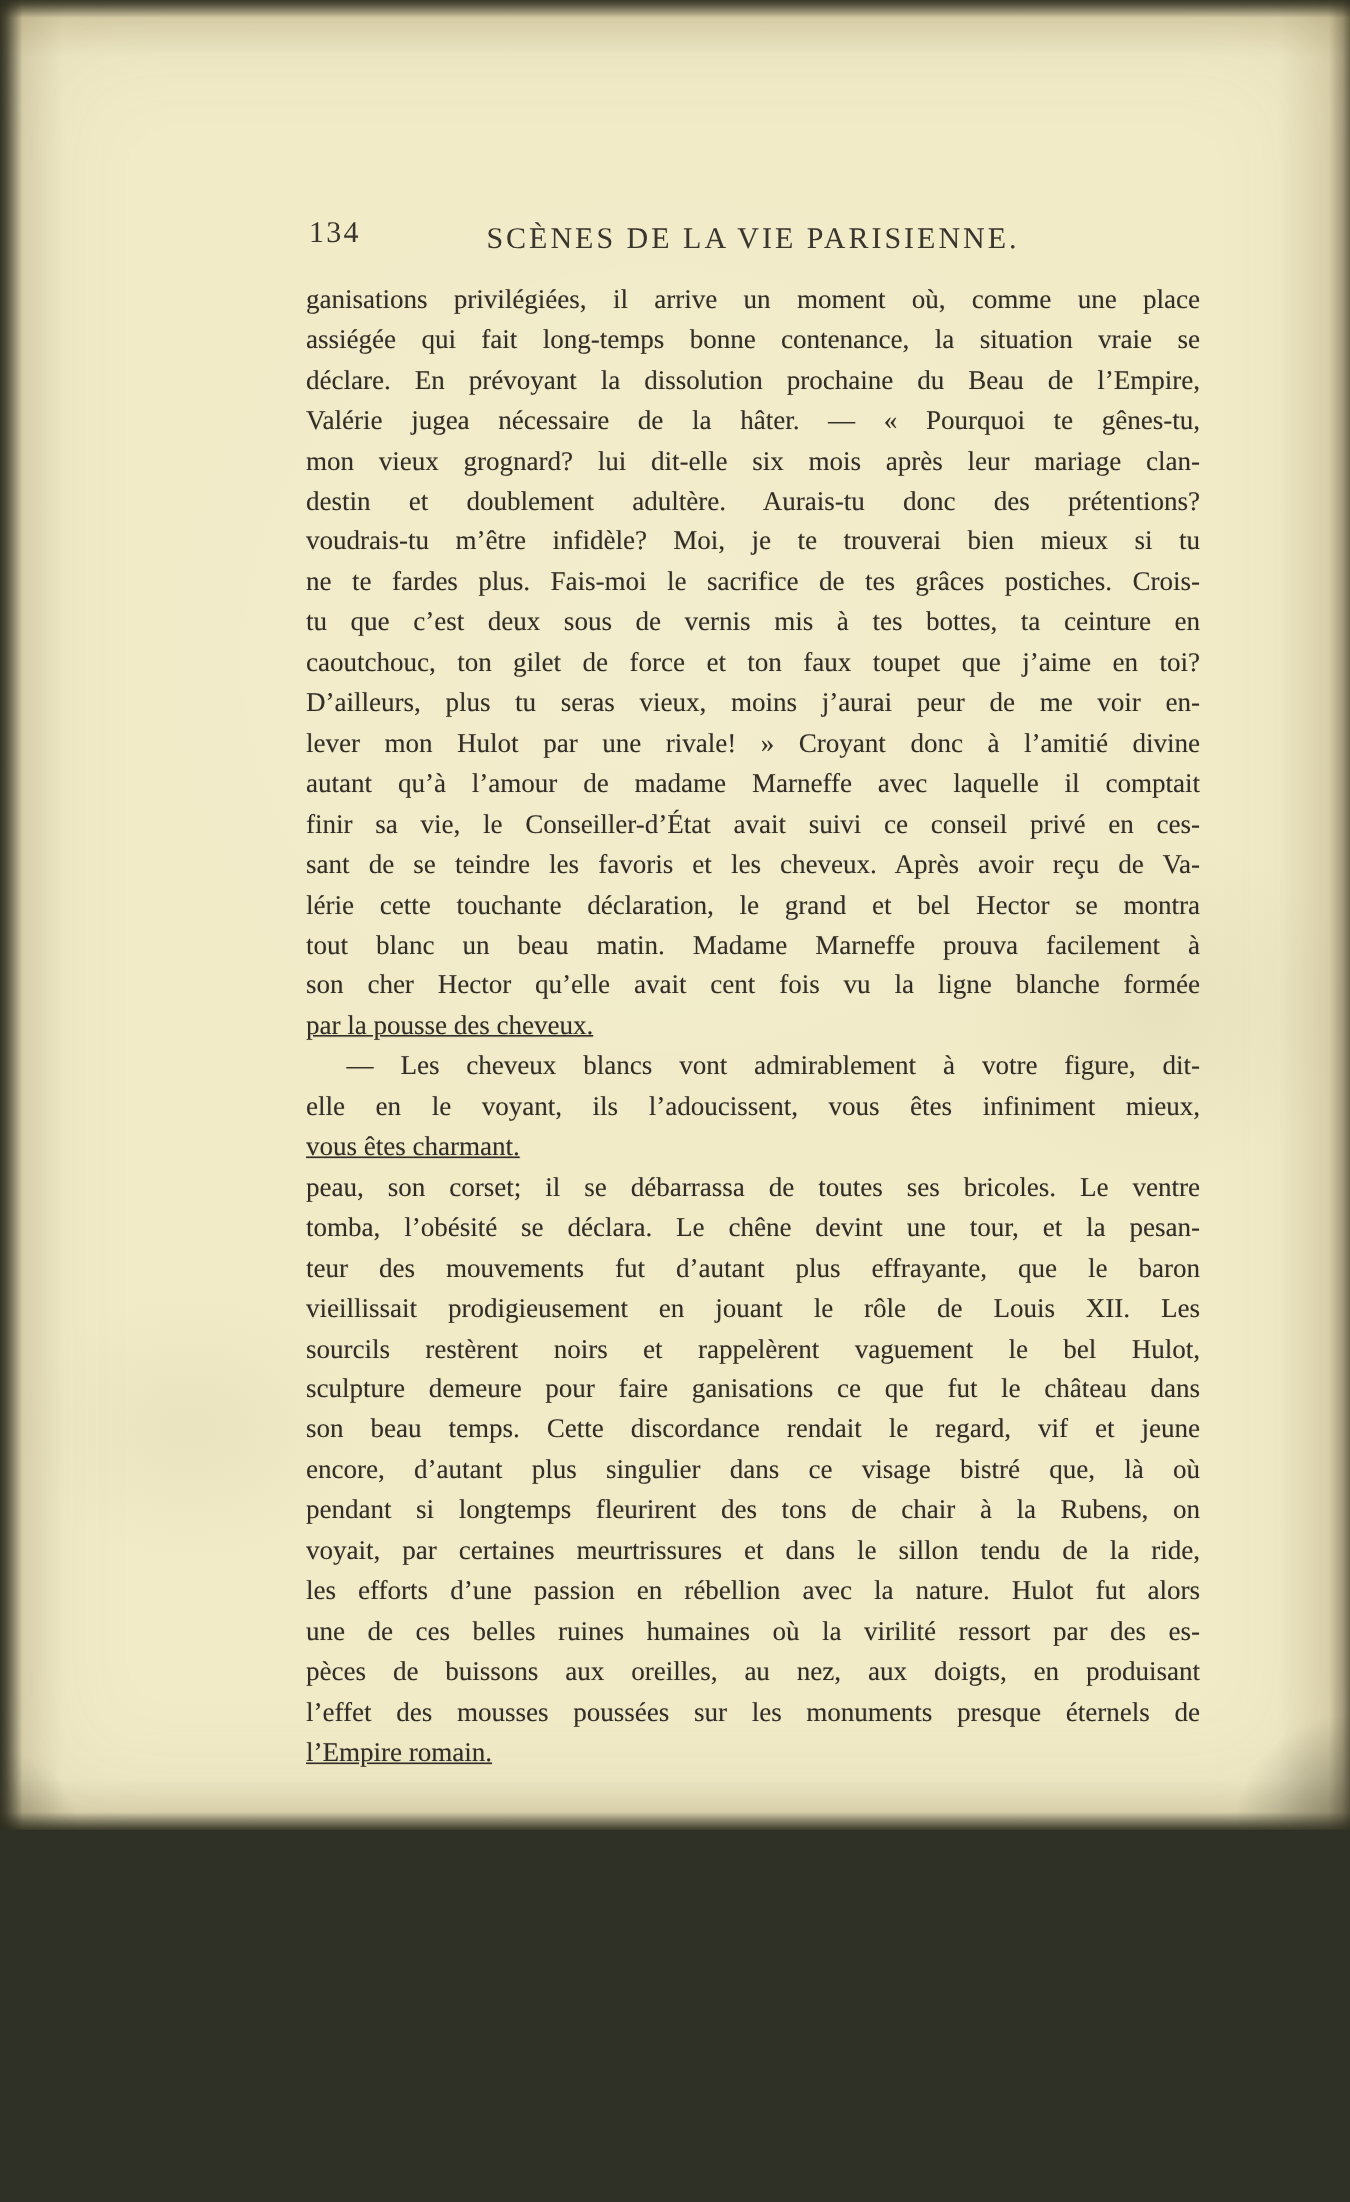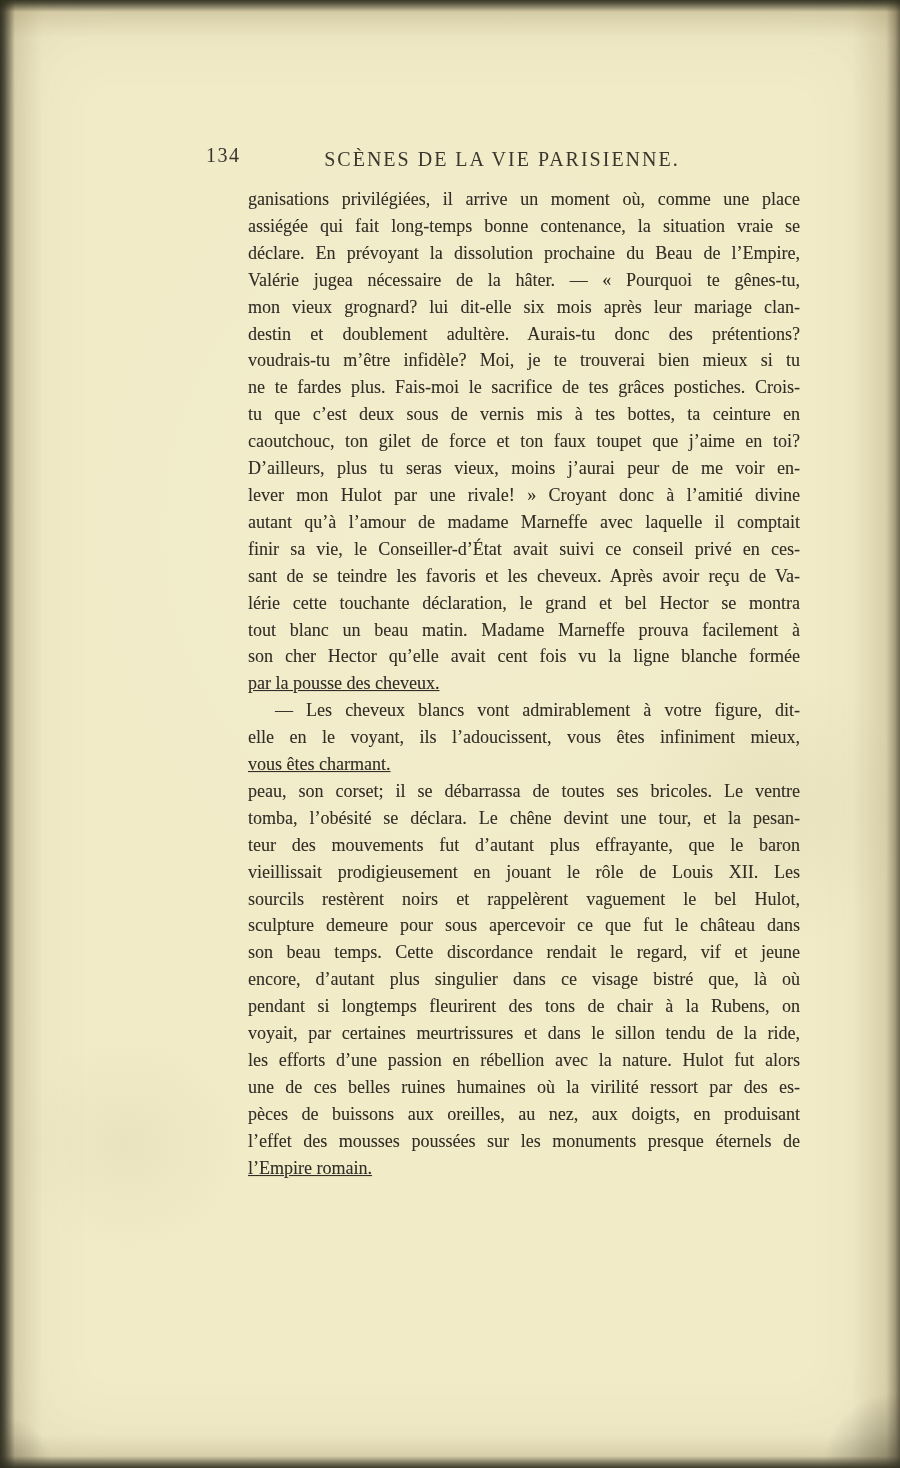--- a/index.html
+++ b/index.html
@@ -3,21 +3,21 @@
 <meta charset="utf-8">
 <style>
   html, body { margin: 0; padding: 0; }
   body {
     width: 900px; height: 1468px;
     background: #2f3126;
     font-family: "Liberation Serif", "DejaVu Serif", serif;
   }
   .scan {
     position: relative;
-    width: 900px; height: 1468px;
+    width: 900px; height: 1220px;
     overflow: hidden;
     background-color: #f1ebc8;
     background-image:
       linear-gradient(to bottom, rgba(38,40,30,0.92) 0px, rgba(38,40,30,0.75) 3px, rgba(38,40,30,0) 12px),
       linear-gradient(to right, rgba(33,35,26,0.92) 0px, rgba(33,35,26,0.75) 4px, rgba(33,35,26,0) 15px),
       linear-gradient(to top, rgba(36,38,28,0.88) 0px, rgba(36,38,28,0.60) 4px, rgba(36,38,28,0) 12px),
       linear-gradient(to left, rgba(55,50,36,0.65) 0px, rgba(55,50,36,0.30) 5px, rgba(55,50,36,0) 14px),
       linear-gradient(to bottom, rgba(150,133,88,0.33) 0px, rgba(150,133,88,0) 38px),
       linear-gradient(to right, rgba(130,115,78,0.28) 0px, rgba(130,115,78,0) 42px),
       linear-gradient(to left, rgba(155,138,95,0.30) 0px, rgba(155,138,95,0) 48px),
@@ -50,21 +50,20 @@
   .text-block {
     position: absolute; left: 204px; top: 186px; width: 596px;
     font-size: 18px; line-height: 26.9px;
     color: #322e27;
     text-shadow: 0.2px 0.3px 0.5px rgba(60,50,35,0.30);
   }
   .para { margin: 0; }
   .line {
     text-align: justify;
     text-align-last: justify;
-    margin-left: 44px;
   }
   .line.last { text-align-last: left; text-decoration: underline; }
   .line.indent { text-indent: 27px; }
 </style>
 </head>
 <body>
 
 <div class="scan">
   <div class="texture"></div>
   <header class="hdr">
@@ -97,21 +96,21 @@
         <div class="line indent">— Les cheveux blancs vont admirablement à votre figure, dit-</div>
         <div class="line">elle en le voyant, ils l’adoucissent, vous êtes infiniment mieux,</div>
         <div class="line last">vous êtes charmant.</div>
       </div>
       <div class="para">
         <div class="line">peau, son corset; il se débarrassa de toutes ses bricoles. Le ventre</div>
         <div class="line">tomba, l’obésité se déclara. Le chêne devint une tour, et la pesan-</div>
         <div class="line">teur des mouvements fut d’autant plus effrayante, que le baron</div>
         <div class="line">vieillissait prodigieusement en jouant le rôle de Louis XII. Les</div>
         <div class="line">sourcils restèrent noirs et rappelèrent vaguement le bel Hulot,</div>
-        <div class="line">sculpture demeure pour sous apercevoir ce que fut le château dans</div>
+        <div class="line">sculpture demeure pour faire ganisations ce que fut le château dans</div>
         <div class="line">son beau temps. Cette discordance rendait le regard, vif et jeune</div>
         <div class="line">encore, d’autant plus singulier dans ce visage bistré que, là où</div>
         <div class="line">pendant si longtemps fleurirent des tons de chair à la Rubens, on</div>
         <div class="line">voyait, par certaines meurtrissures et dans le sillon tendu de la ride,</div>
         <div class="line">les efforts d’une passion en rébellion avec la nature. Hulot fut alors</div>
         <div class="line">une de ces belles ruines humaines où la virilité ressort par des es-</div>
         <div class="line">pèces de buissons aux oreilles, au nez, aux doigts, en produisant</div>
         <div class="line">l’effet des mousses poussées sur les monuments presque éternels de</div>
         <div class="line last">l’Empire romain.</div>
       </div>

